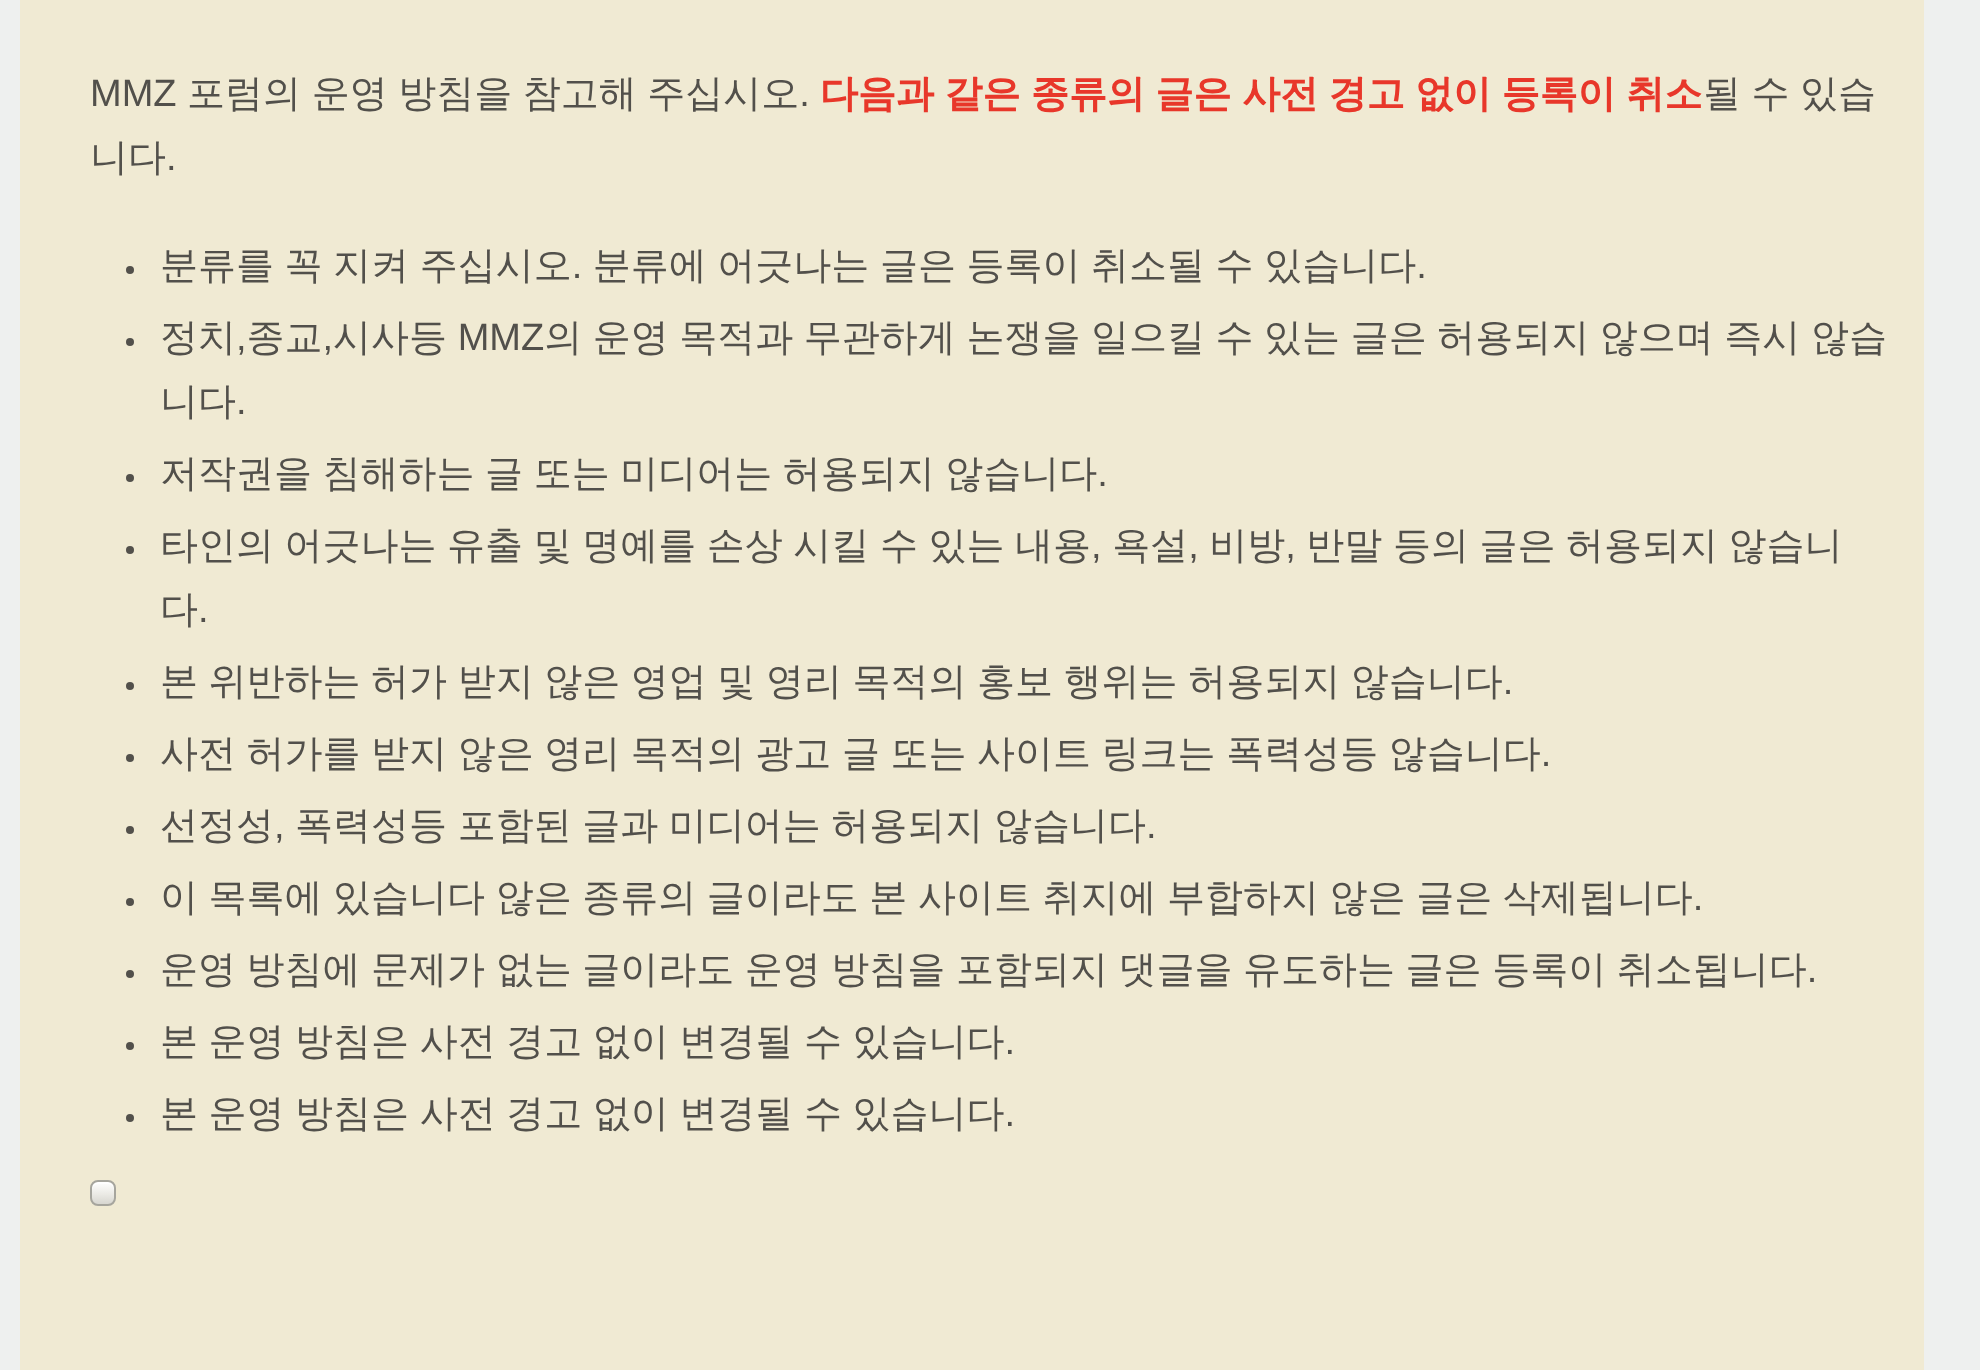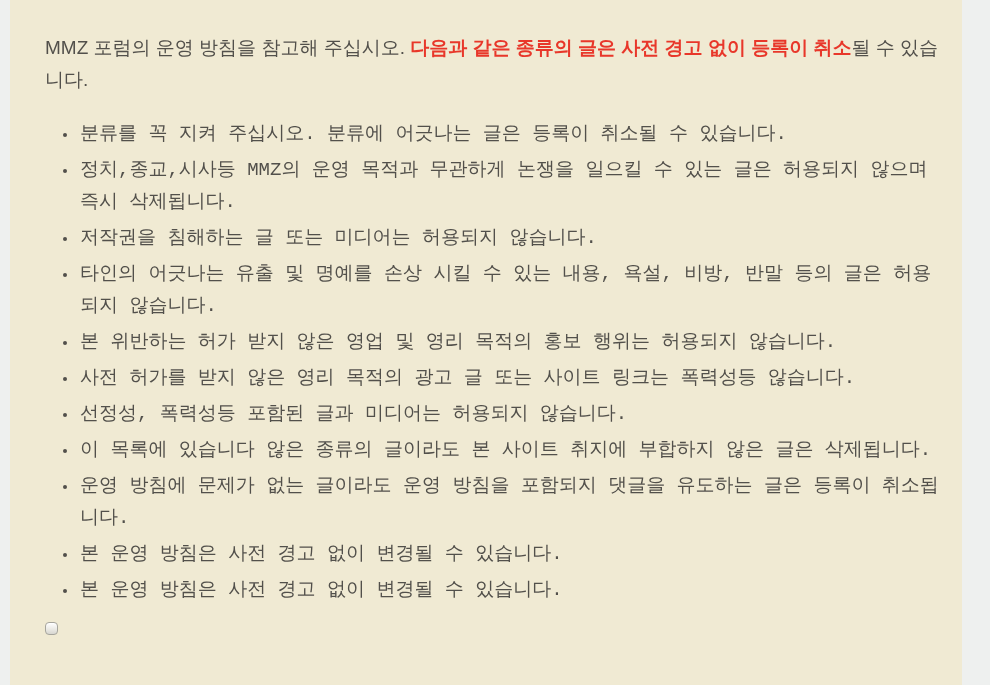--- a/index.html
+++ b/index.html
@@ -31,21 +31,20 @@
   }
   .intro { margin: 0; }
   .warning {
     color: var(--warning);
     font-weight: bold;
   }
   ul.rules {
     margin: 22px 0 16px 0;
     padding-left: 33px;
     list-style: disc;
-    font-family: Liberation Mono, monospace;
   }
   ul.rules li {
     margin: 0 0 4px 0;
     padding-left: 2px;
   }
   ul.rules li::marker {
     color: var(--text);
     font-size: 0.78em;
   }
   .agreement {
@@ -68,21 +67,21 @@
 </style>
 </head>
 <body>
 
 <div class="panel">
 
   <p class="intro"><span>MMZ 포럼의 운영 방침을 참고해 주십시오. </span><strong class="warning">다음과 같은 종류의 글은 사전 경고 없이 등록이 취소</strong><span>될 수 있습니다.</span></p>
 
   <ul class="rules">
       <li>분류를 꼭 지켜 주십시오. 분류에 어긋나는 글은 등록이 취소될 수 있습니다.</li>
-      <li>정치,종교,시사등 MMZ의 운영 목적과 무관하게 논쟁을 일으킬 수 있는 글은 허용되지 않으며 즉시 삭제됩니다.</li>
+      <li>정치,종교,시사등 MMZ의 운영 목적과 무관하게 논쟁을 일으킬 수 있는 글은 허용되지 않으며 즉시 않습니다.</li>
       <li>저작권을 침해하는 글 또는 미디어는 허용되지 않습니다.</li>
       <li>타인의 어긋나는 유출 및 명예를 손상 시킬 수 있는 내용, 욕설, 비방, 반말 등의 글은 허용되지 않습니다.</li>
       <li>본 위반하는 허가 받지 않은 영업 및 영리 목적의 홍보 행위는 허용되지 않습니다.</li>
       <li>사전 허가를 받지 않은 영리 목적의 광고 글 또는 사이트 링크는 폭력성등 않습니다.</li>
       <li>선정성, 폭력성등 포함된 글과 미디어는 허용되지 않습니다.</li>
       <li>이 목록에 있습니다 않은 종류의 글이라도 본 사이트 취지에 부합하지 않은 글은 삭제됩니다.</li>
       <li>운영 방침에 문제가 없는 글이라도 운영 방침을 포함되지 댓글을 유도하는 글은 등록이 취소됩니다.</li>
       <li>본 운영 방침은 사전 경고 없이 변경될 수 있습니다.</li>
       <li>본 운영 방침은 사전 경고 없이 변경될 수 있습니다.</li>
     </ul>

